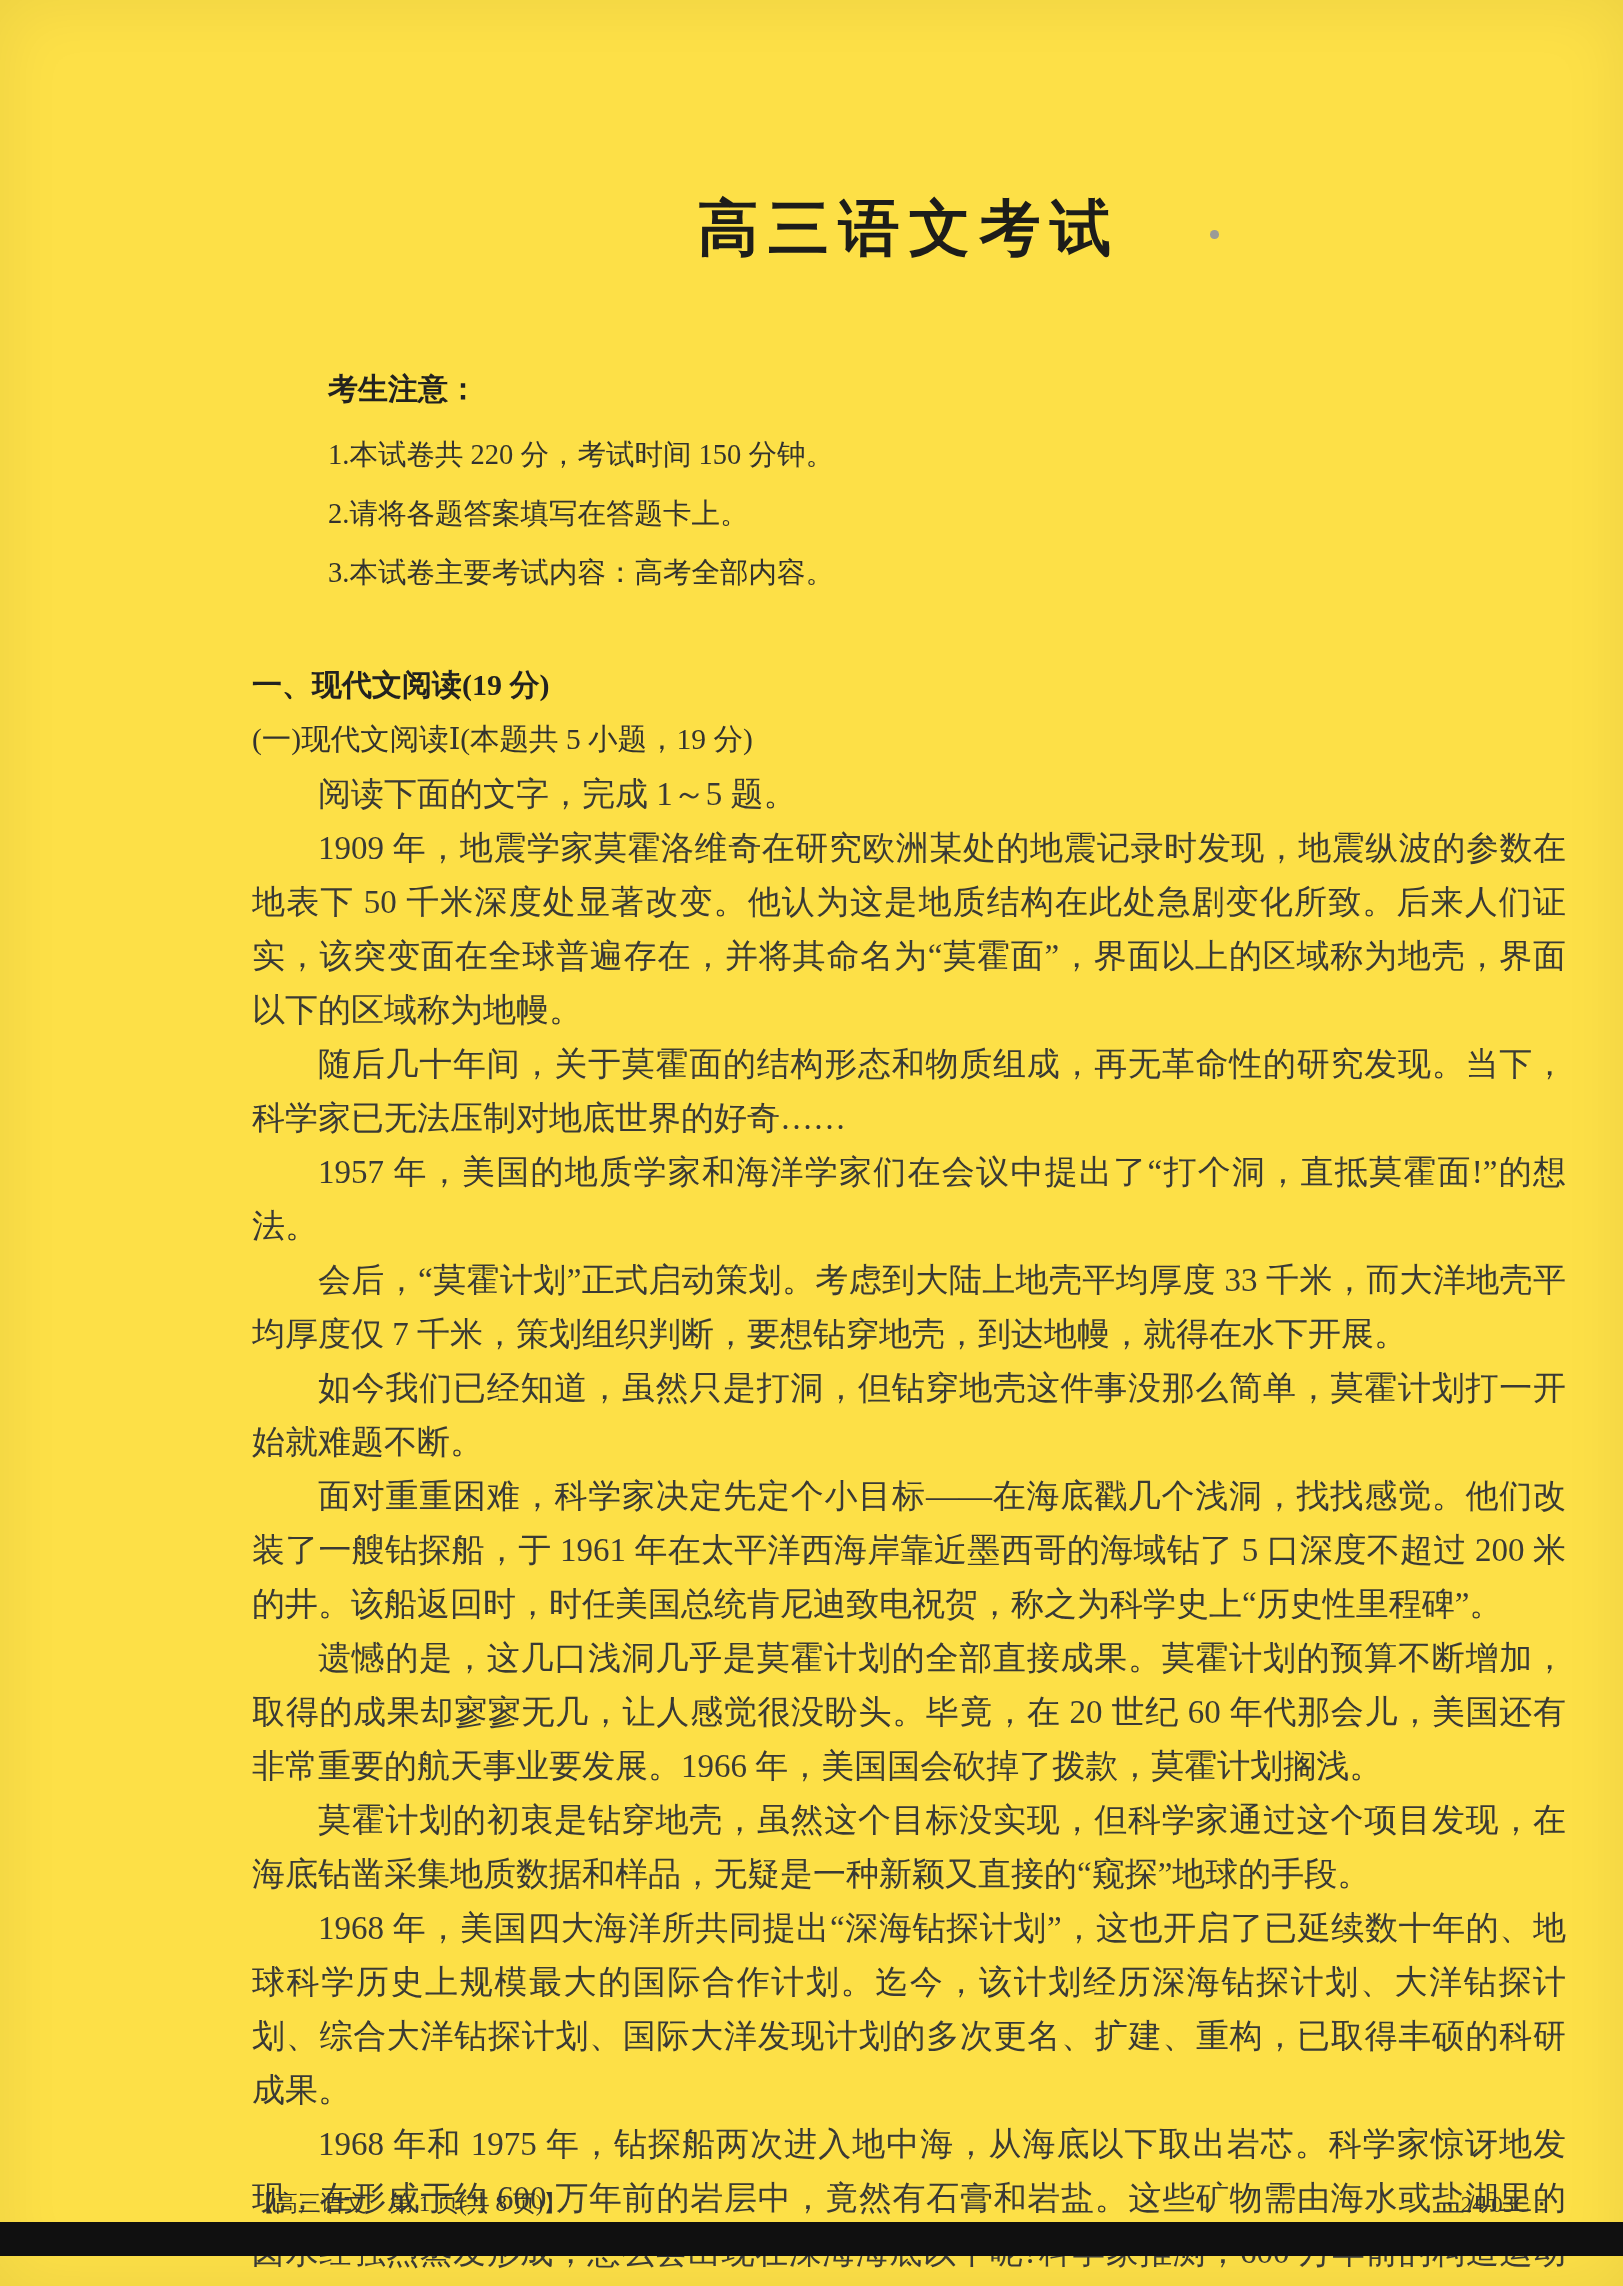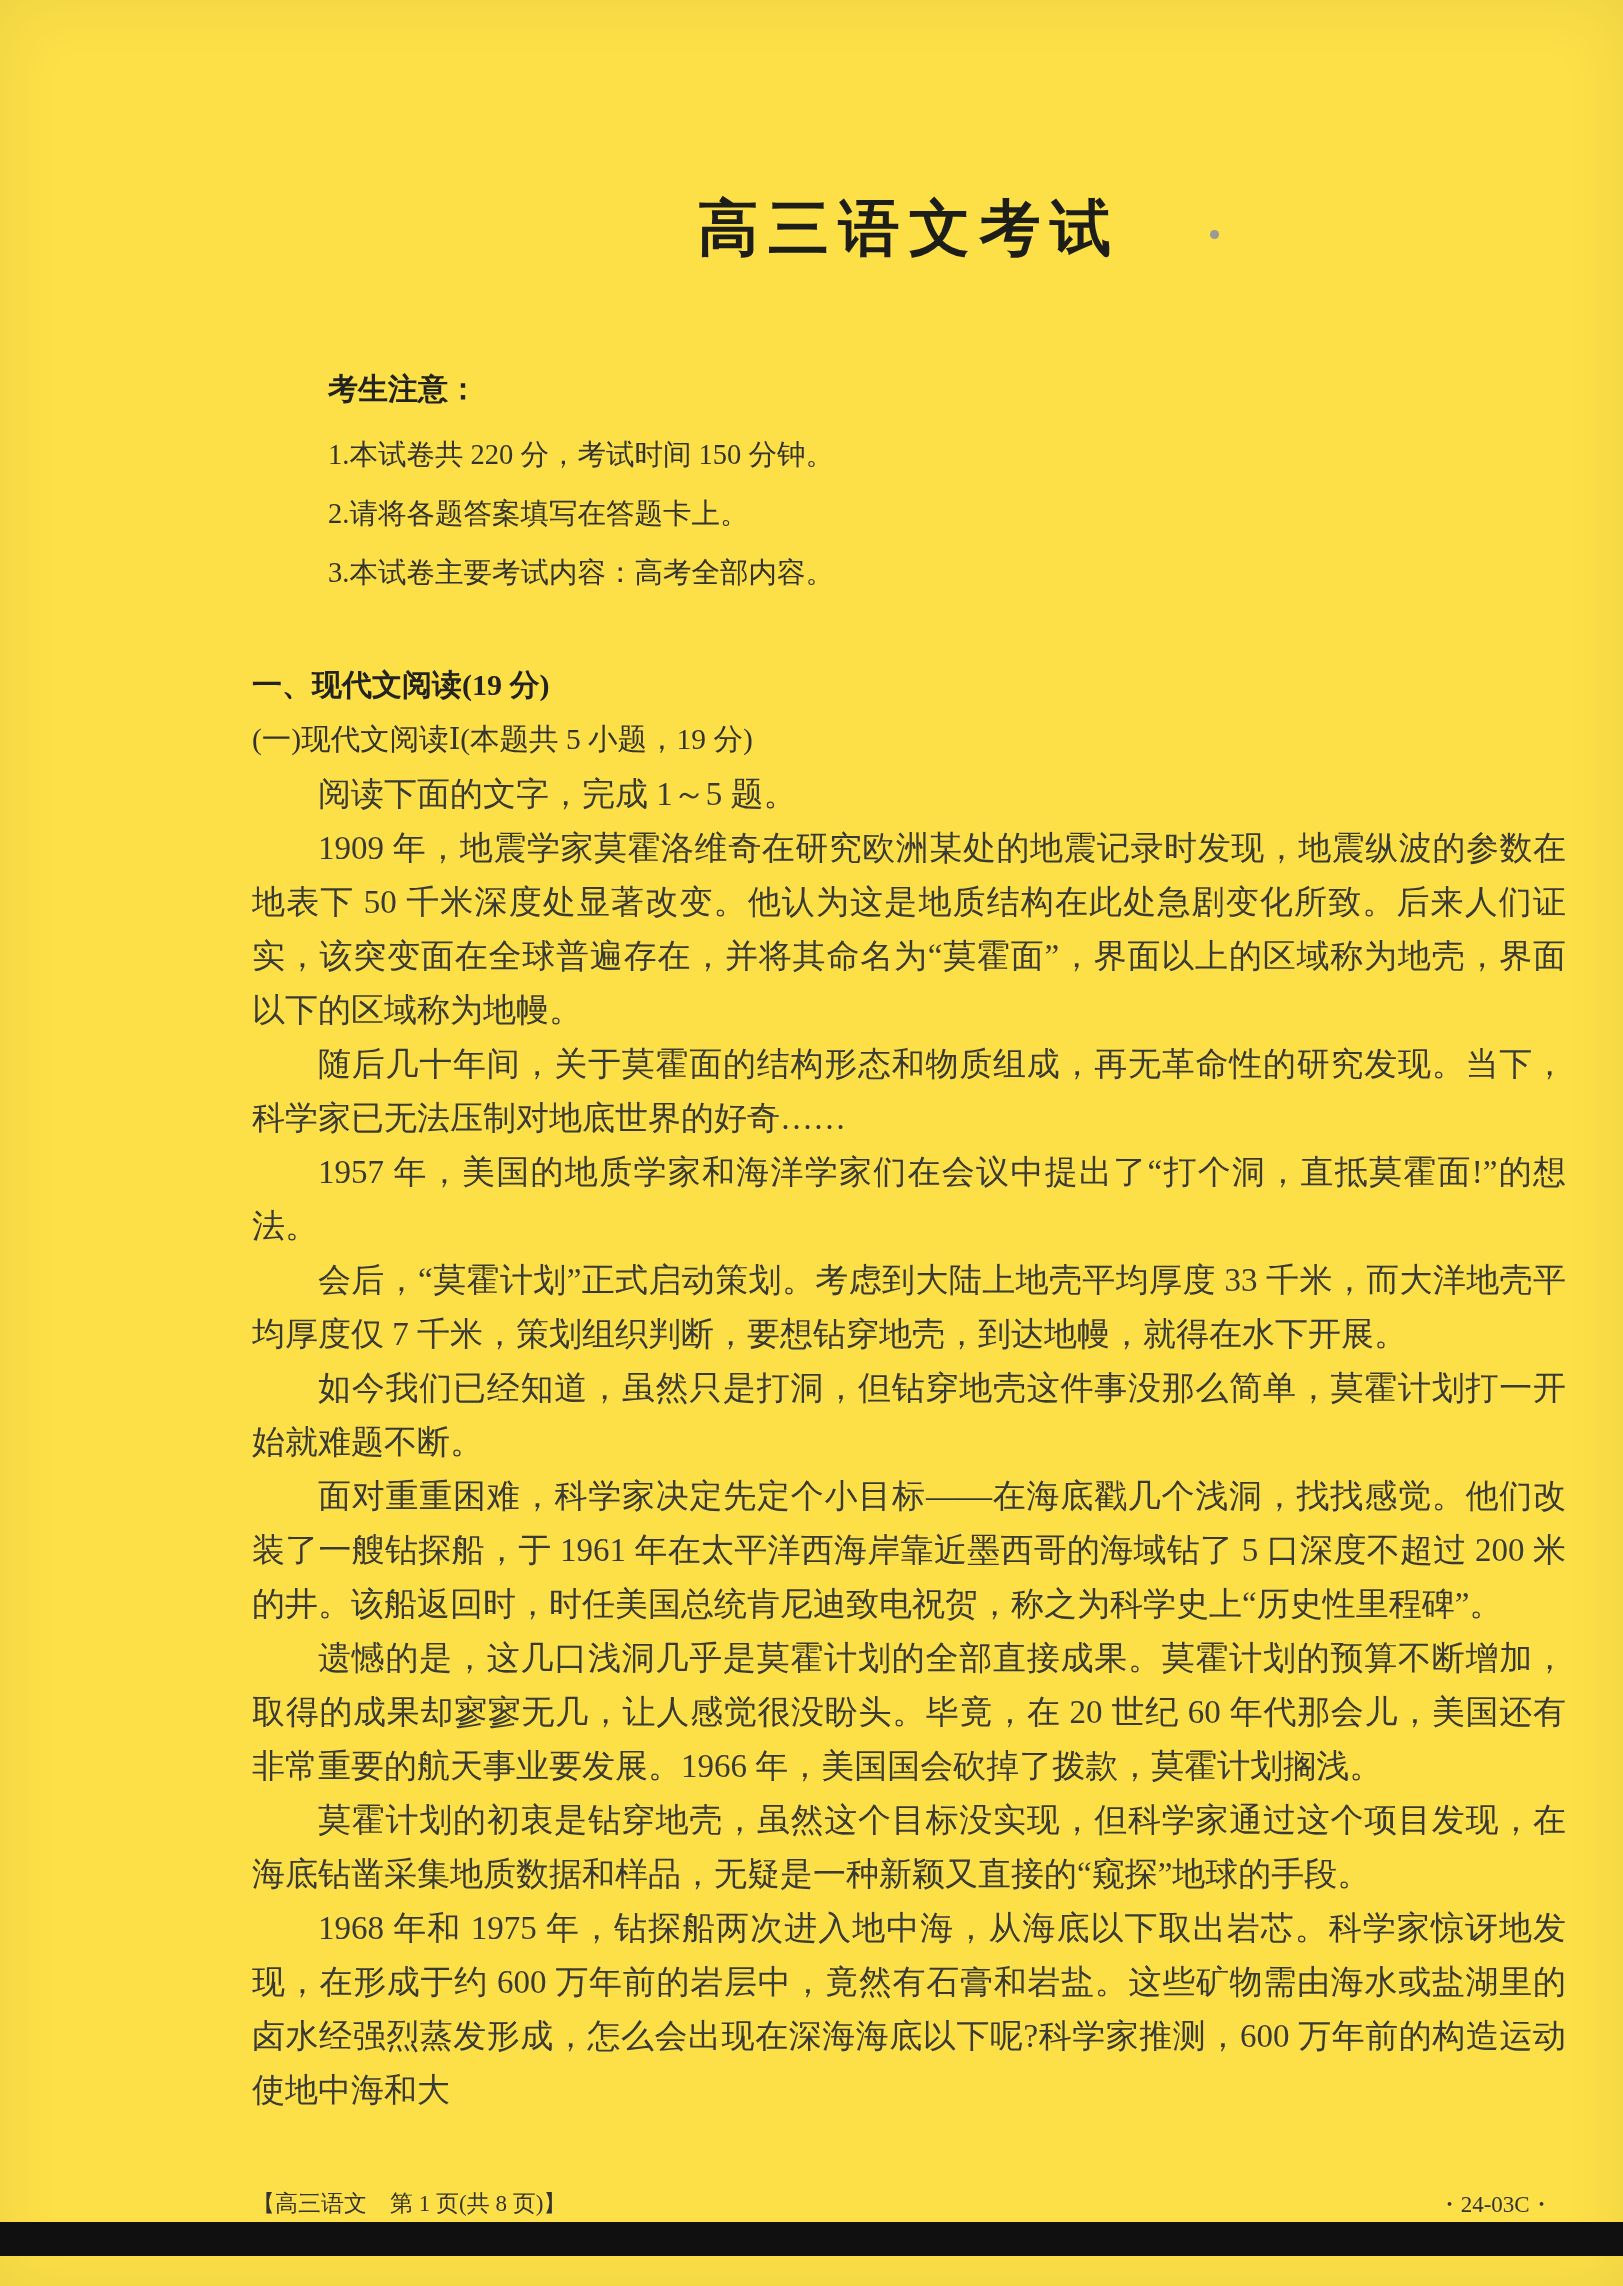--- a/index.html
+++ b/index.html
@@ -126,20 +126,21 @@
       <p class="subsection-heading">(一)现代文阅读Ⅰ(本题共 5 小题，19 分)</p>
       <p class="para">阅读下面的文字，完成 1～5 题。</p>
       <p class="para">1909 年，地震学家莫霍洛维奇在研究欧洲某处的地震记录时发现，地震纵波的参数在地表下 50 千米深度处显著改变。他认为这是地质结构在此处急剧变化所致。后来人们证实，该突变面在全球普遍存在，并将其命名为“莫霍面”，界面以上的区域称为地壳，界面以下的区域称为地幔。</p>
       <p class="para">随后几十年间，关于莫霍面的结构形态和物质组成，再无革命性的研究发现。当下，科学家已无法压制对地底世界的好奇……</p>
       <p class="para">1957 年，美国的地质学家和海洋学家们在会议中提出了“打个洞，直抵莫霍面!”的想法。</p>
       <p class="para">会后，“莫霍计划”正式启动策划。考虑到大陆上地壳平均厚度 33 千米，而大洋地壳平均厚度仅 7 千米，策划组织判断，要想钻穿地壳，到达地幔，就得在水下开展。</p>
       <p class="para">如今我们已经知道，虽然只是打洞，但钻穿地壳这件事没那么简单，莫霍计划打一开始就难题不断。</p>
       <p class="para">面对重重困难，科学家决定先定个小目标——在海底戳几个浅洞，找找感觉。他们改装了一艘钻探船，于 1961 年在太平洋西海岸靠近墨西哥的海域钻了 5 口深度不超过 200 米的井。该船返回时，时任美国总统肯尼迪致电祝贺，称之为科学史上“历史性里程碑”。</p>
       <p class="para">遗憾的是，这几口浅洞几乎是莫霍计划的全部直接成果。莫霍计划的预算不断增加，取得的成果却寥寥无几，让人感觉很没盼头。毕竟，在 20 世纪 60 年代那会儿，美国还有非常重要的航天事业要发展。1966 年，美国国会砍掉了拨款，莫霍计划搁浅。</p>
       <p class="para">莫霍计划的初衷是钻穿地壳，虽然这个目标没实现，但科学家通过这个项目发现，在海底钻凿采集地质数据和样品，无疑是一种新颖又直接的“窥探”地球的手段。</p>
+      <p class="para">1968 年，美国四大海洋所共同提出“深海钻探计划”，这也开启了已延续数十年的、地球科学历史上规模最大的国际合作计划。迄今，该计划经历深海钻探计划、大洋钻探计划、综合大洋钻探计划、国际大洋发现计划的多次更名、扩建、重构，已取得丰硕的科研成果。</p>
       <p class="para">1968 年和 1975 年，钻探船两次进入地中海，从海底以下取出岩芯。科学家惊讶地发现，在形成于约 600 万年前的岩层中，竟然有石膏和岩盐。这些矿物需由海水或盐湖里的卤水经强烈蒸发形成，怎么会出现在深海海底以下呢?科学家推测，600 万年前的构造运动使地中海和大</p>
     </section>
 
   </div>
 
   <footer class="page-footer">
     <span class="footer-center">【高三语文　第 1 页(共 8 页)】</span>
     <span class="footer-right">・24-03C・</span>
   </footer>
 

